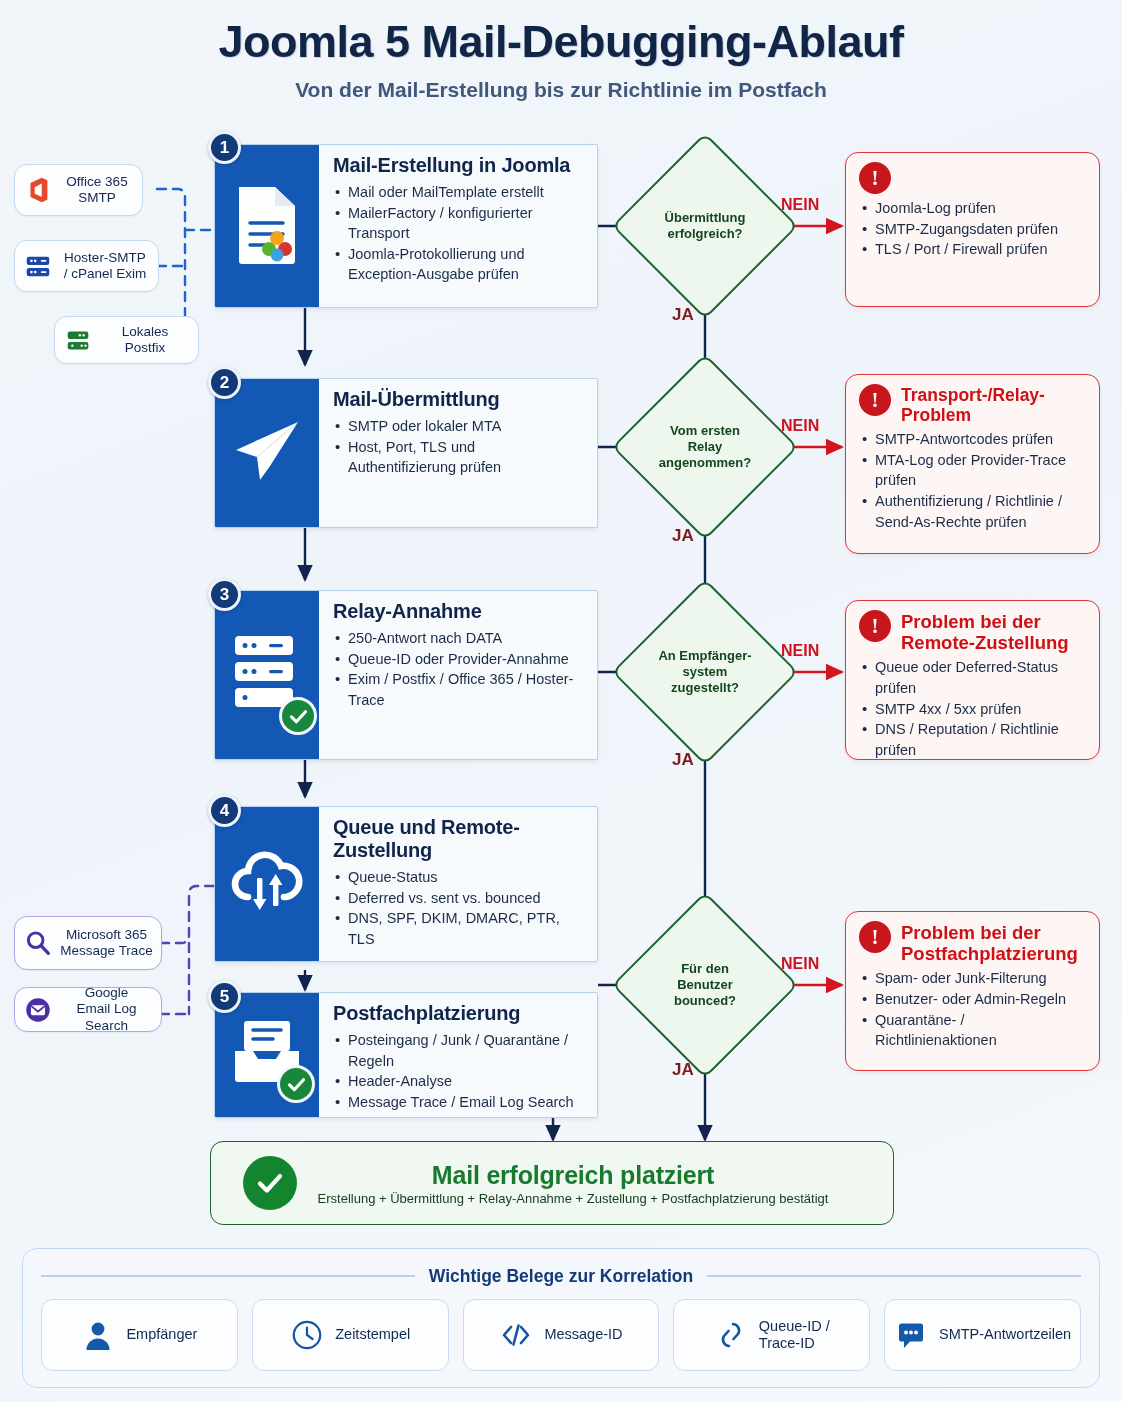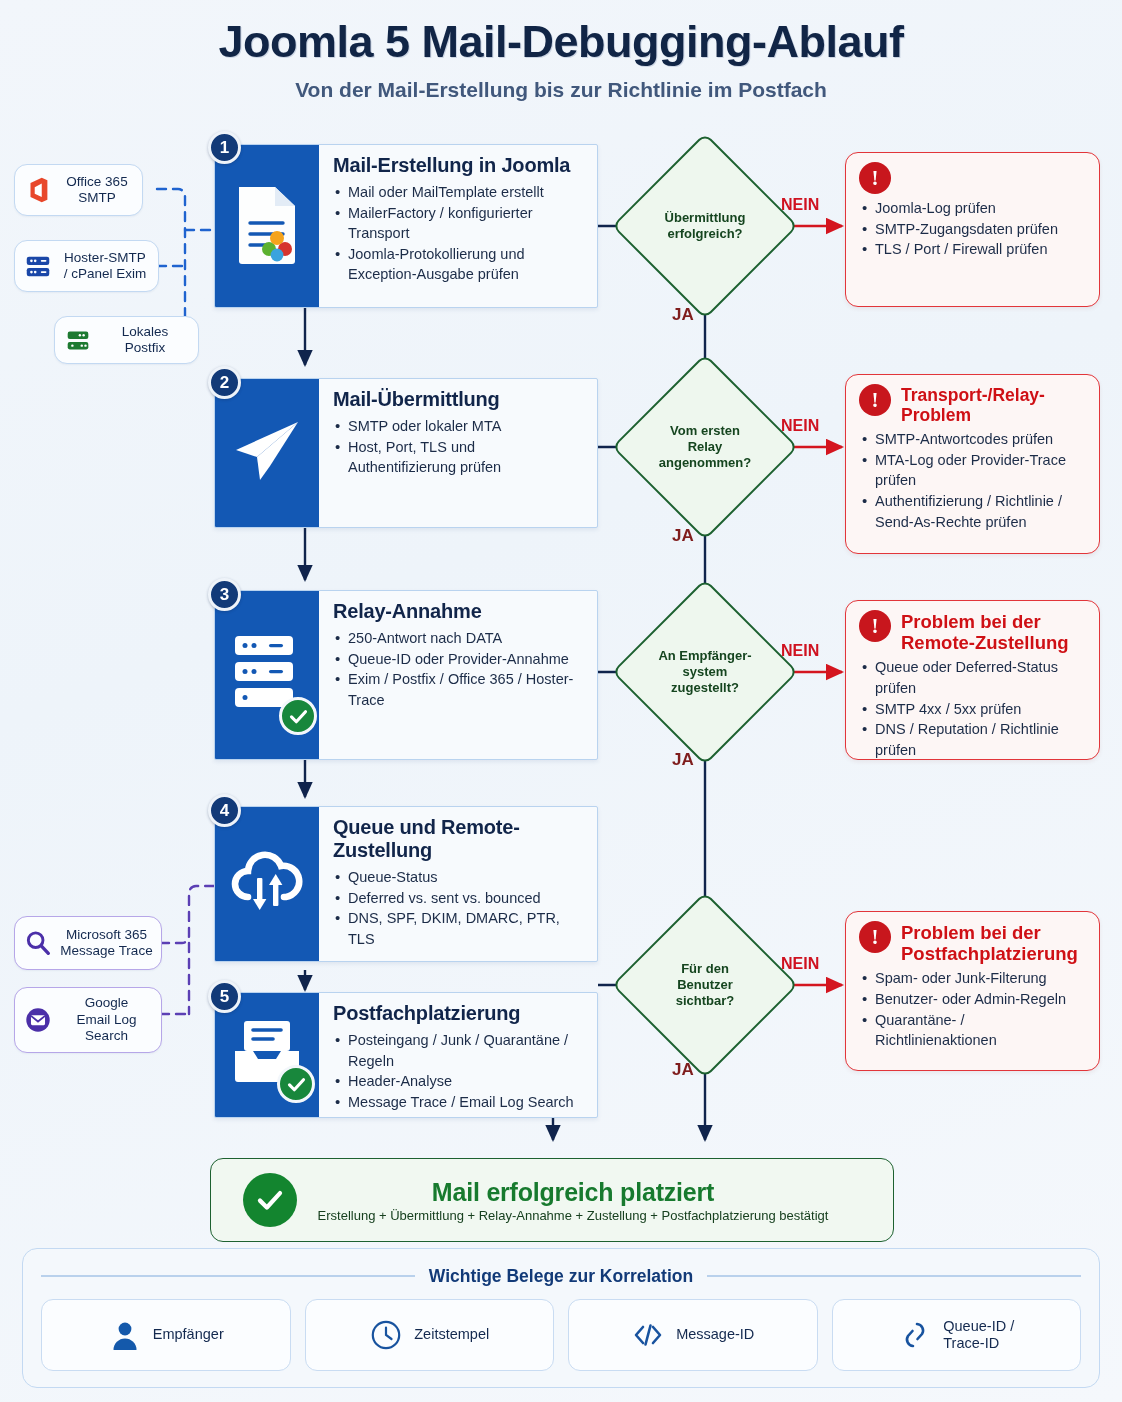--- a/index.html
+++ b/index.html
@@ -136,21 +136,21 @@
     font-size: 14.5px; line-height: 1.42; color: #1c2c48;
   }
   .err-ul li::before {
     content:"•"; position:absolute; left:3px; top:-1px; font-size:15px; color:#1c2c48;
   }
 
   
   .success {
     position: absolute;
     background: #f1f8f1; border: 1.8px solid #1d6130; border-radius: 13px;
-    display: flex; align-items: center; gap: 18px; padding: 8px 32px; margin-top: 17px;
+    display: flex; align-items: center; gap: 18px; padding: 8px 32px;
   }
   .success-circle {
     width: 54px; height: 54px; border-radius: 50%; background: #13852f;
     flex: none; display:flex;align-items:center;justify-content:center;
   }
   .success-circle svg { width: 30px; height: 30px; }
   .success-txt { flex: 1; text-align: center; padding-right: 30px; }
   .success-h { font-size: 25px; font-weight: bold; color: #177a2e; letter-spacing:-0.2px; }
   .success-sub { font-size: 13px; color: #17401f; margin-top: 1px; }
 
@@ -282,21 +282,21 @@
     <span class="chip-ico">
       <svg viewBox="0 0 32 32">
           <circle cx="13.5" cy="13" r="7.8" fill="none" stroke="#4b2fa8" stroke-width="3.1"></circle>
           <path d="M19.5 19 L27 27" stroke="#4b2fa8" stroke-width="3.6" stroke-linecap="round"></path>
         </svg>
     </span>
     <span class="chip-label">Microsoft 365
 Message Trace</span>
   </div>
 
-  <div class="chip purple" style="left:14px;top:987px;width:148px;height:66px;">
+  <div class="chip purple" style="left:14px;top:987px;width:148px;height:45px;">
     <span class="chip-ico">
       <svg viewBox="0 0 32 32">
           <circle cx="16" cy="16" r="12.5" fill="#4b2fa8"></circle>
           <rect x="8.5" y="11" width="15" height="10.5" rx="1.4" fill="#fff"></rect>
           <path d="M8.5 11.6 L16 17.6 L23.5 11.6" fill="none" stroke="#4b2fa8" stroke-width="1.9"></path>
         </svg>
     </span>
     <span class="chip-label">Google
 Email Log Search</span>
   </div>
@@ -465,21 +465,21 @@
 system
 zugestellt?</span>
   </div>
   <div class="ja" style="left:672px;top:750px;">JA</div>
   <div class="nein" style="left:781px;top:642px;">NEIN</div>
 
   <div class="diamond" style="left:639px;top:919px;">
     <span class="shape"></span>
     <span class="txt">Für den
 Benutzer
-sichtbar?</span>
+bounced?</span>
   </div>
   <div class="ja" style="left:672px;top:1060px;">JA</div>
   <div class="nein" style="left:781px;top:955px;">NEIN</div>
 
   <div class="err" style="left:845px;top:152px;width:255px;height:155px;">
     <div class="err-head">
       <span class="err-bang">!</span>
     </div>
     <ul class="err-ul">
       <li>Joomla-Log prüfen</li>
@@ -585,17 +585,30 @@
               <g fill="none" stroke="#18539f" stroke-width="2.6" stroke-linecap="round">
                 <path d="M19 6 a6.5 6.5 0 0 1 5 10 L19.5 21"></path>
                 <path d="M15 28 a6.5 6.5 0 0 1 -5 -10 L14.5 13"></path>
               </g>
             </svg>
         </span>
         <span class="f-label">Queue-ID /
 Trace-ID</span>
       </div>
 
+      <div class="f-item">
+        <span class="f-ico">
+          <svg viewBox="0 0 34 34">
+              <path d="M5 8 a2.6 2.6 0 0 1 2.6 -2.6 H26.4 A2.6 2.6 0 0 1 29 8 V21 a2.6 2.6 0 0 1 -2.6 2.6 H16 L10 30 V23.6 H7.6 A2.6 2.6 0 0 1 5 21 Z" fill="#1459ab"></path>
+              <g fill="#fff">
+                <circle cx="12" cy="14.5" r="1.9"></circle>
+                <circle cx="17" cy="14.5" r="1.9"></circle>
+                <circle cx="22" cy="14.5" r="1.9"></circle>
+              </g>
+            </svg>
+        </span>
+        <span class="f-label">SMTP-Antwortzeilen</span>
+      </div>
 
     </div>
   </div>
 
 </div>
 
 </body></html>

